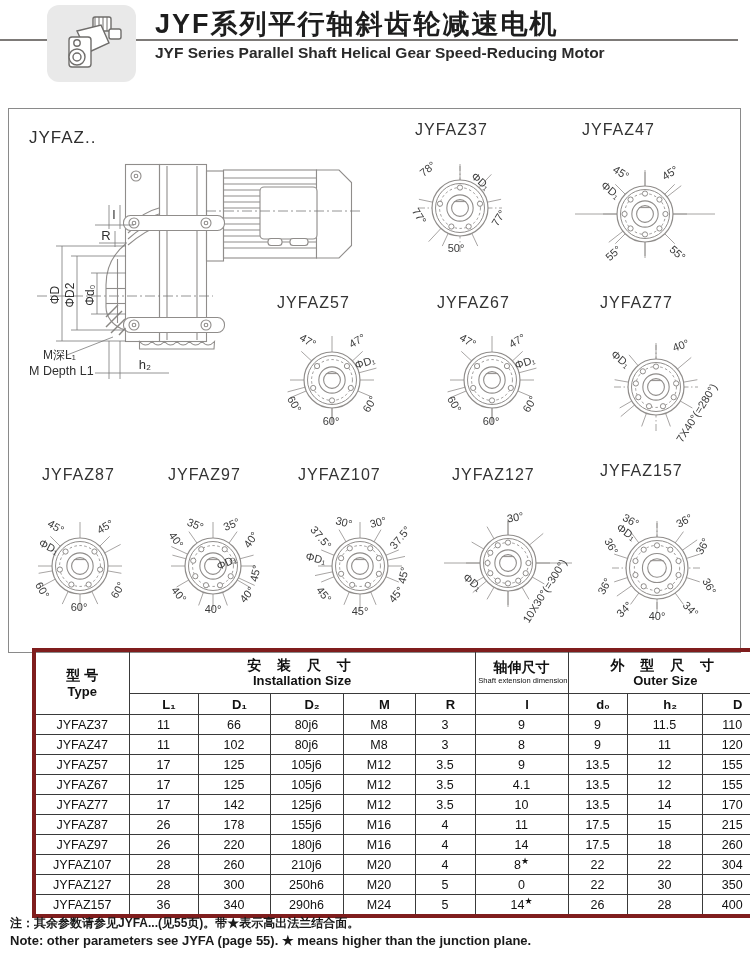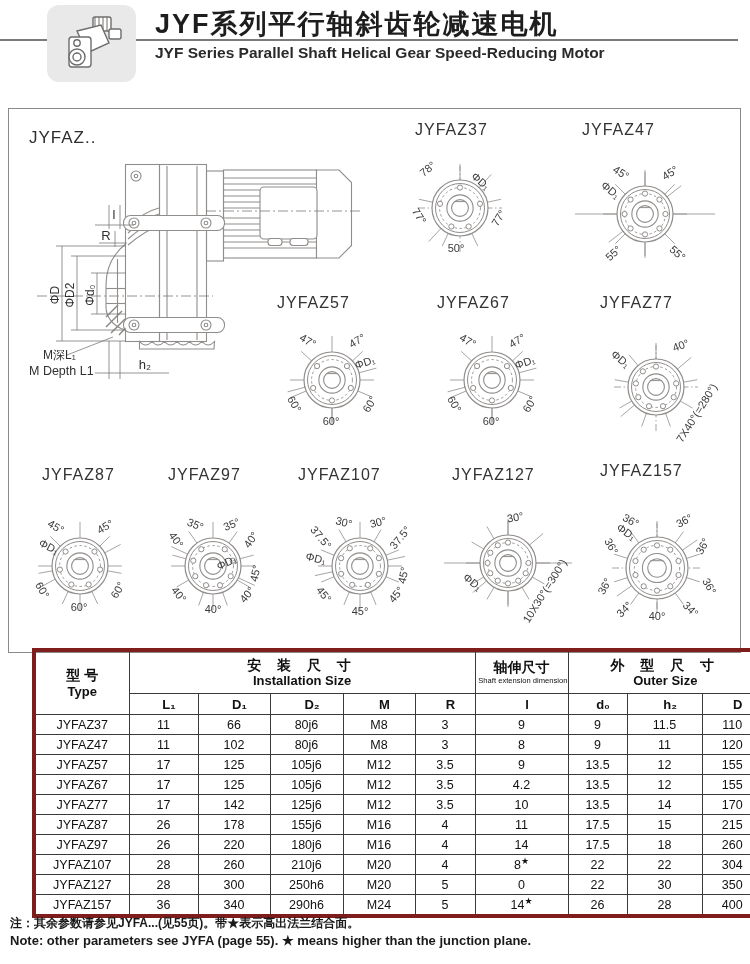--- a/index.html
+++ b/index.html
@@ -560,21 +560,21 @@
             <td>12</td>
             <td>155</td>
           </tr>
           <tr>
             <td>JYFAZ67</td>
             <td>17</td>
             <td>125</td>
             <td>105j6</td>
             <td>M12</td>
             <td>3.5</td>
-            <td>4.2</td>
+            <td>4.1</td>
             <td>13.5</td>
             <td>12</td>
             <td>155</td>
           </tr>
           <tr>
             <td>JYFAZ77</td>
             <td>17</td>
             <td>142</td>
             <td>125j6</td>
             <td>M12</td>

